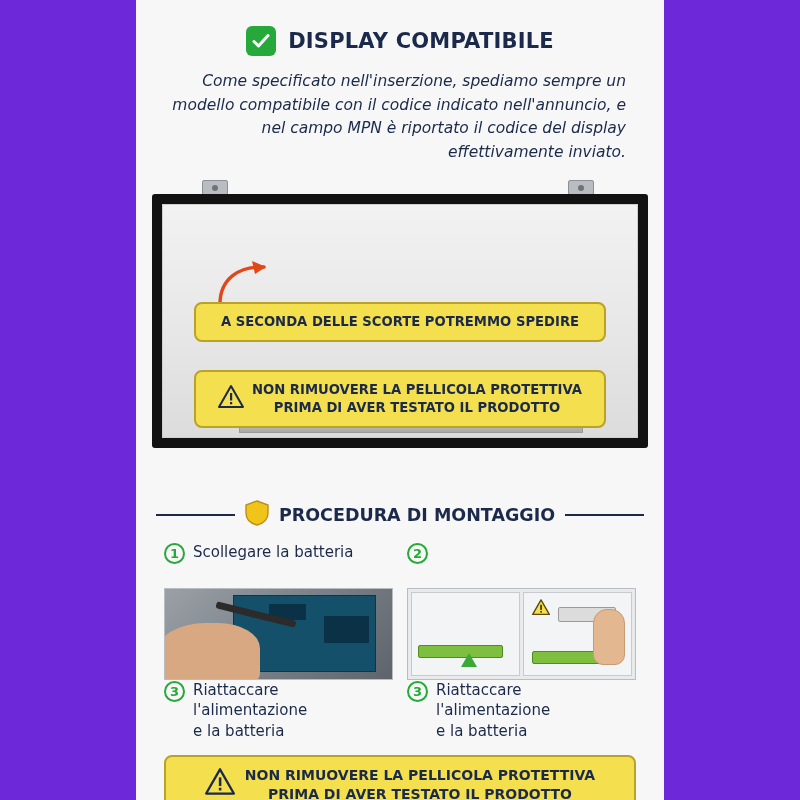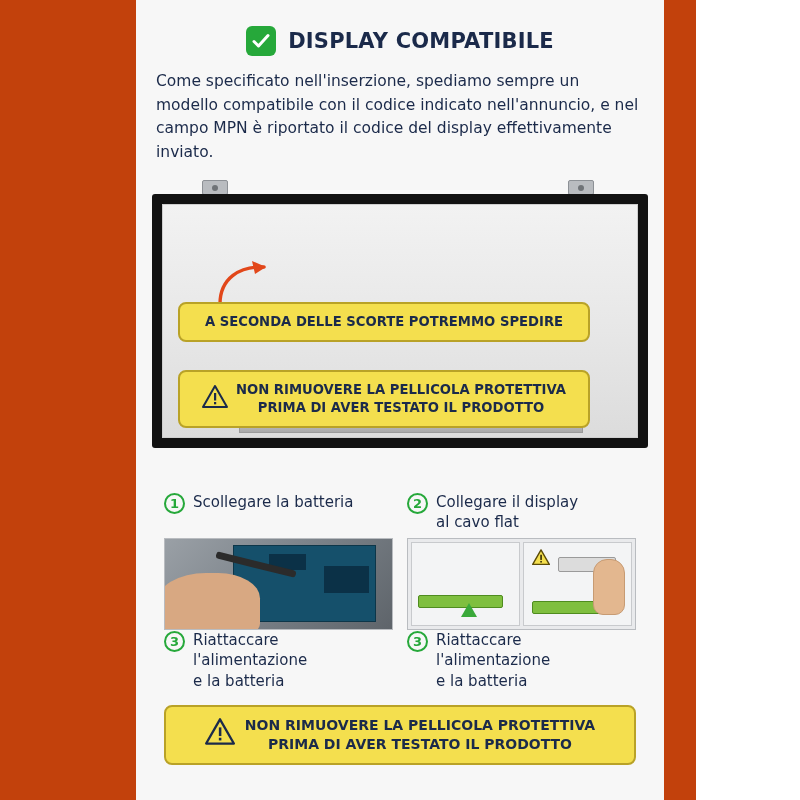--- a/index.html
+++ b/index.html
@@ -8,23 +8,23 @@
     background: #ffffff;
   }
   body {
     width: 800px;
     height: 800px;
     font-family: "DejaVu Sans", sans-serif;
     overflow: hidden;
   }
   .page {
     position: relative;
-    width: 696px;
+    width: 800px;
     height: 800px;
-    background: #c2410c;
+    background: #6d28d9;
     box-sizing: border-box;
   }
   .sheet {
     position: absolute;
     left: 136px;
     top: 0px;
     width: 528px;
     height: 800px;
     background: #f7f7f7;
     box-sizing: border-box;
@@ -57,25 +57,26 @@
   .check-badge svg { display: block; }
   .hdr-title {
     font-size: 21px;
     font-weight: bold;
     color: #1b2a4a;
     letter-spacing: 0.2px;
     white-space: nowrap;
   }
 
   .intro {
-    margin: 14px 6px 0 6px;
-    text-align: left;
+    margin: 14px 24px 0 6px;
+    text-align: right;
     font-size: 15.5px;
     line-height: 1.52;
     color: #1b2a4a;
+    font-style: italic;
   }
 
   
   .display-wrap {
     position: relative;
     margin: 16px auto 0 auto;
     width: 496px;
     height: 300px;
   }
   .ear {
@@ -141,21 +142,21 @@
   }
   .arrow-curve {
     position: absolute;
     left: 62px;
     top: 80px;
     width: 60px;
     height: 46px;
   }
   .badge-yellow {
     position: absolute;
-    left: 26px;
+    left: 42px;
     width: 412px;
     background: #f4df4e;
     border: 2px solid #b9a227;
     border-radius: 8px;
     box-sizing: border-box;
     text-align: center;
     color: #1b2a4a;
     font-weight: bold;
     font-size: 13.2px;
     line-height: 1.35;
@@ -352,20 +353,30 @@
               </svg>
             </span>
             <span class="warn-txt">
               <div>NON RIMUOVERE LA PELLICOLA PROTETTIVA</div>
               <div>PRIMA DI AVER TESTATO IL PRODOTTO</div>
             </span>
           </div>
         </div>
       </div>
 
+      <div class="proc-head">
+        <span class="proc-rule"></span>
+        <span class="shield">
+          <svg width="24" height="26" viewBox="0 0 24 26" aria-hidden="true">
+            <path d="M12 1 L23 5 V13 C23 19.5 18 23.5 12 25 C6 23.5 1 19.5 1 13 V5 Z" fill="#f0c419" stroke="#b9901a" stroke-width="1.4"></path>
+          </svg>
+        </span>
+        <span class="proc-title">PROCEDURA DI MONTAGGIO</span>
+        <span class="proc-rule"></span>
+      </div>
 
       <div class="steps">
 
         <div class="col">
           <div class="step-line">
             <span class="num">1</span>
             <span class="step-txt">
               <div>Scollegare la batteria</div>
             </span>
           </div>
@@ -384,24 +395,20 @@
             <span class="step-txt">
               <div>Riattaccare l'alimentazione</div>
               <div>e la batteria</div>
             </span>
           </div>
         </div>
 
         <div class="col">
           <div class="step-line">
             <span class="num">2</span>
-            <span class="step-txt">
-              <div>Collegare il display</div>
-              <div>al cavo flat</div>
-            </span>
           </div>
           <div class="photo p2">
             <div class="cellL">
               <div class="flat" style="left:6px;top:52px;width:78%;"></div>
               <div class="upArrow"></div>
             </div>
             <div class="cellR">
               <svg width="18" height="17" viewBox="0 0 26 24" style="position:absolute;left:8px;top:6px;" aria-hidden="true">
                 <path d="M13 1 L25 22 L1 22 Z" fill="#f4df4e" stroke="#5a4a06" stroke-width="2" stroke-linejoin="round"></path>
                 <rect x="12" y="8" width="2.2" height="7.5" fill="#2a2300"></rect>

